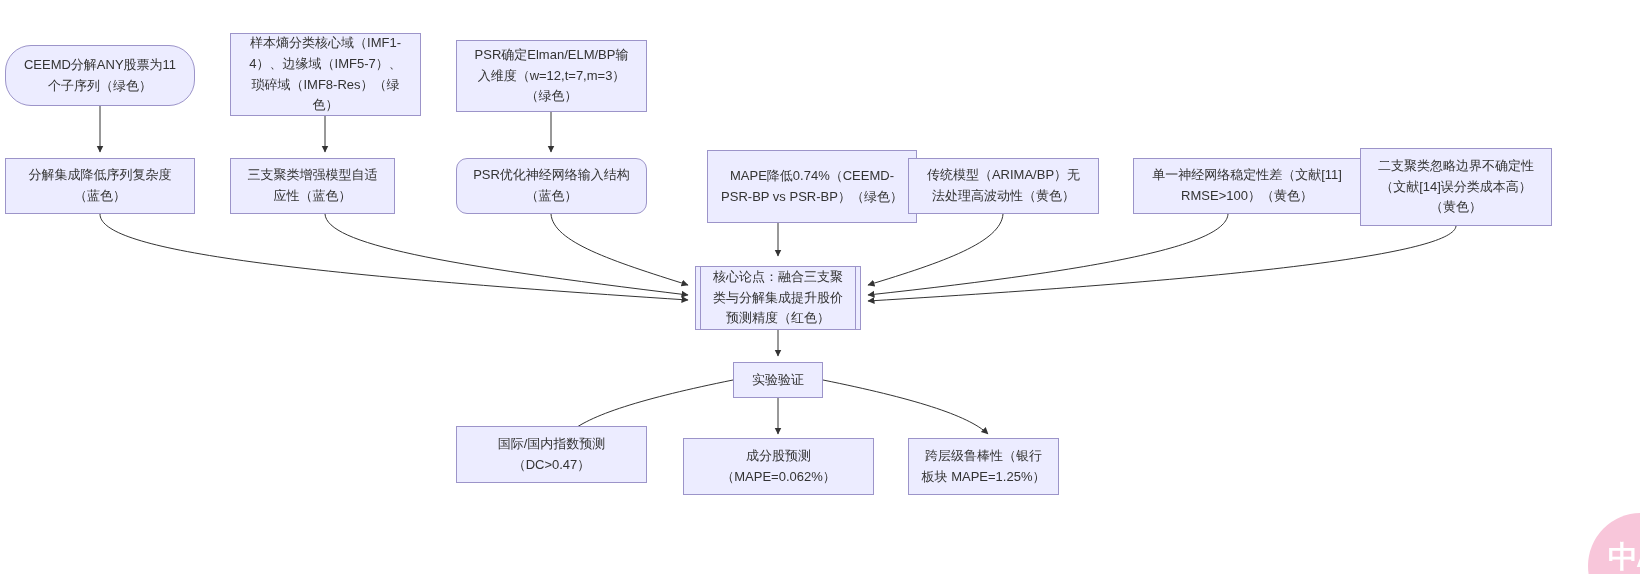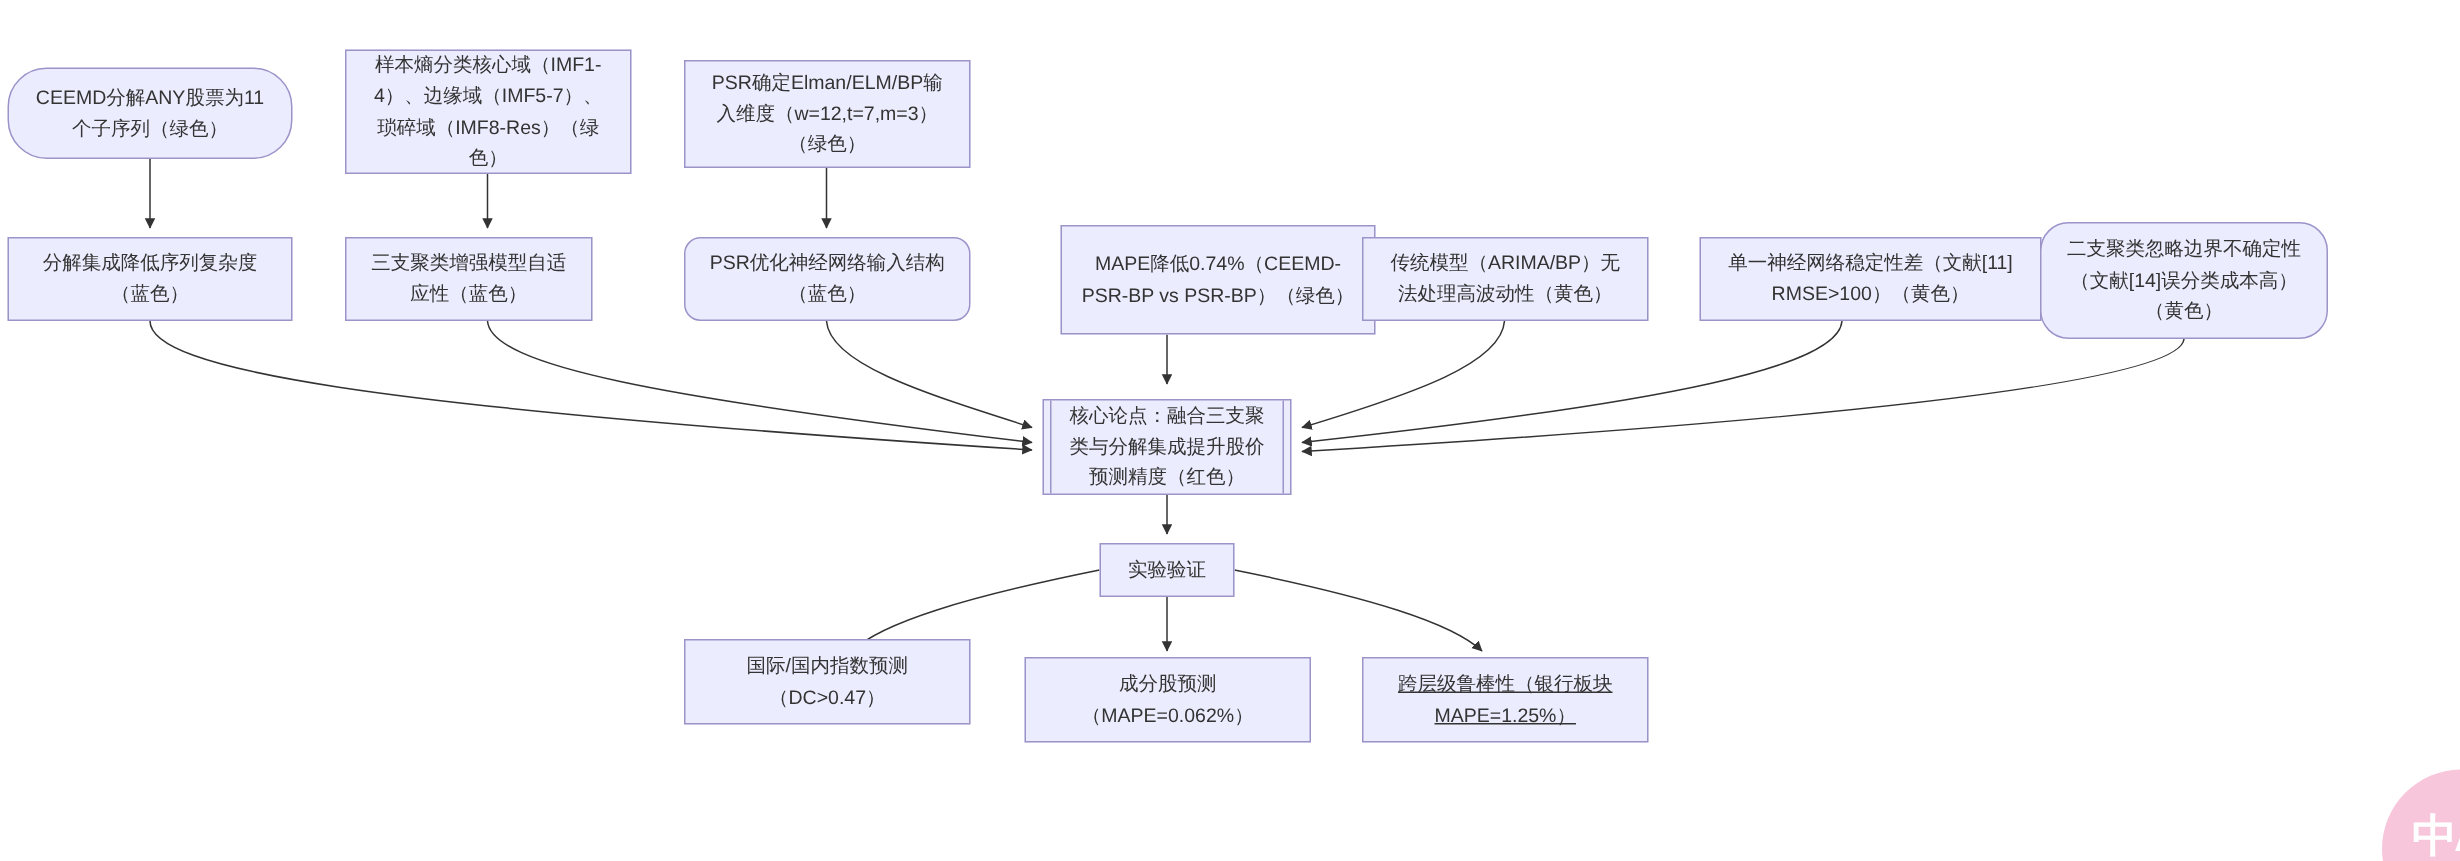--- a/index.html
+++ b/index.html
@@ -118,39 +118,39 @@
   </div>
   <div class="node" style="left:707px; top:150px; width:210px; height:73px;">
     <span>MAPE降低0.74%（CEEMD-PSR-BP vs PSR-BP）（绿色）</span>
   </div>
   <div class="node" style="left:908px; top:158px; width:191px; height:56px;align-items:center;">
     <span>传统模型（ARIMA/BP）无法处理高波动性（黄色）</span>
   </div>
   <div class="node" style="left:1133px; top:158px; width:228px; height:56px;">
     <span>单一神经网络稳定性差（文献[11] RMSE&gt;100）（黄色）</span>
   </div>
-  <div class="node" style="left:1360px; top:148px; width:192px; height:78px;border-radius:19px;">
+  <div class="node" style="left:1360px; top:148px; width:192px; height:78px;">
     <span>二支聚类忽略边界不确定性（文献[14]误分类成本高）（黄色）</span>
   </div>
 
   <div class="node node-core" style="left:695px; top:266px; width:166px; height:64px;">
     <span>核心论点：融合三支聚类与分解集成提升股价预测精度（红色）</span>
   </div>
 
   <div class="node" style="left:733px; top:362px; width:90px; height:36px;">
     <span>实验验证</span>
   </div>
 
   <div class="node" style="left:456px; top:426px; width:191px; height:57px;">
     <span>国际/国内指数预测（DC&gt;0.47）</span>
   </div>
   <div class="node" style="left:683px; top:438px; width:191px; height:57px;">
     <span>成分股预测（MAPE=0.062%）</span>
   </div>
-  <div class="node" style="left:908px; top:438px; width:191px; height:57px;text-decoration:underline;">
+  <div class="node" style="left:908px; top:438px; width:151px; height:57px;">
     <span>跨层级鲁棒性（银行板块 MAPE=1.25%）</span>
   </div>
 
   <div class="translate-btn">
     <span>中A</span>
   </div>
 
 </div>
 
 </body></html>

